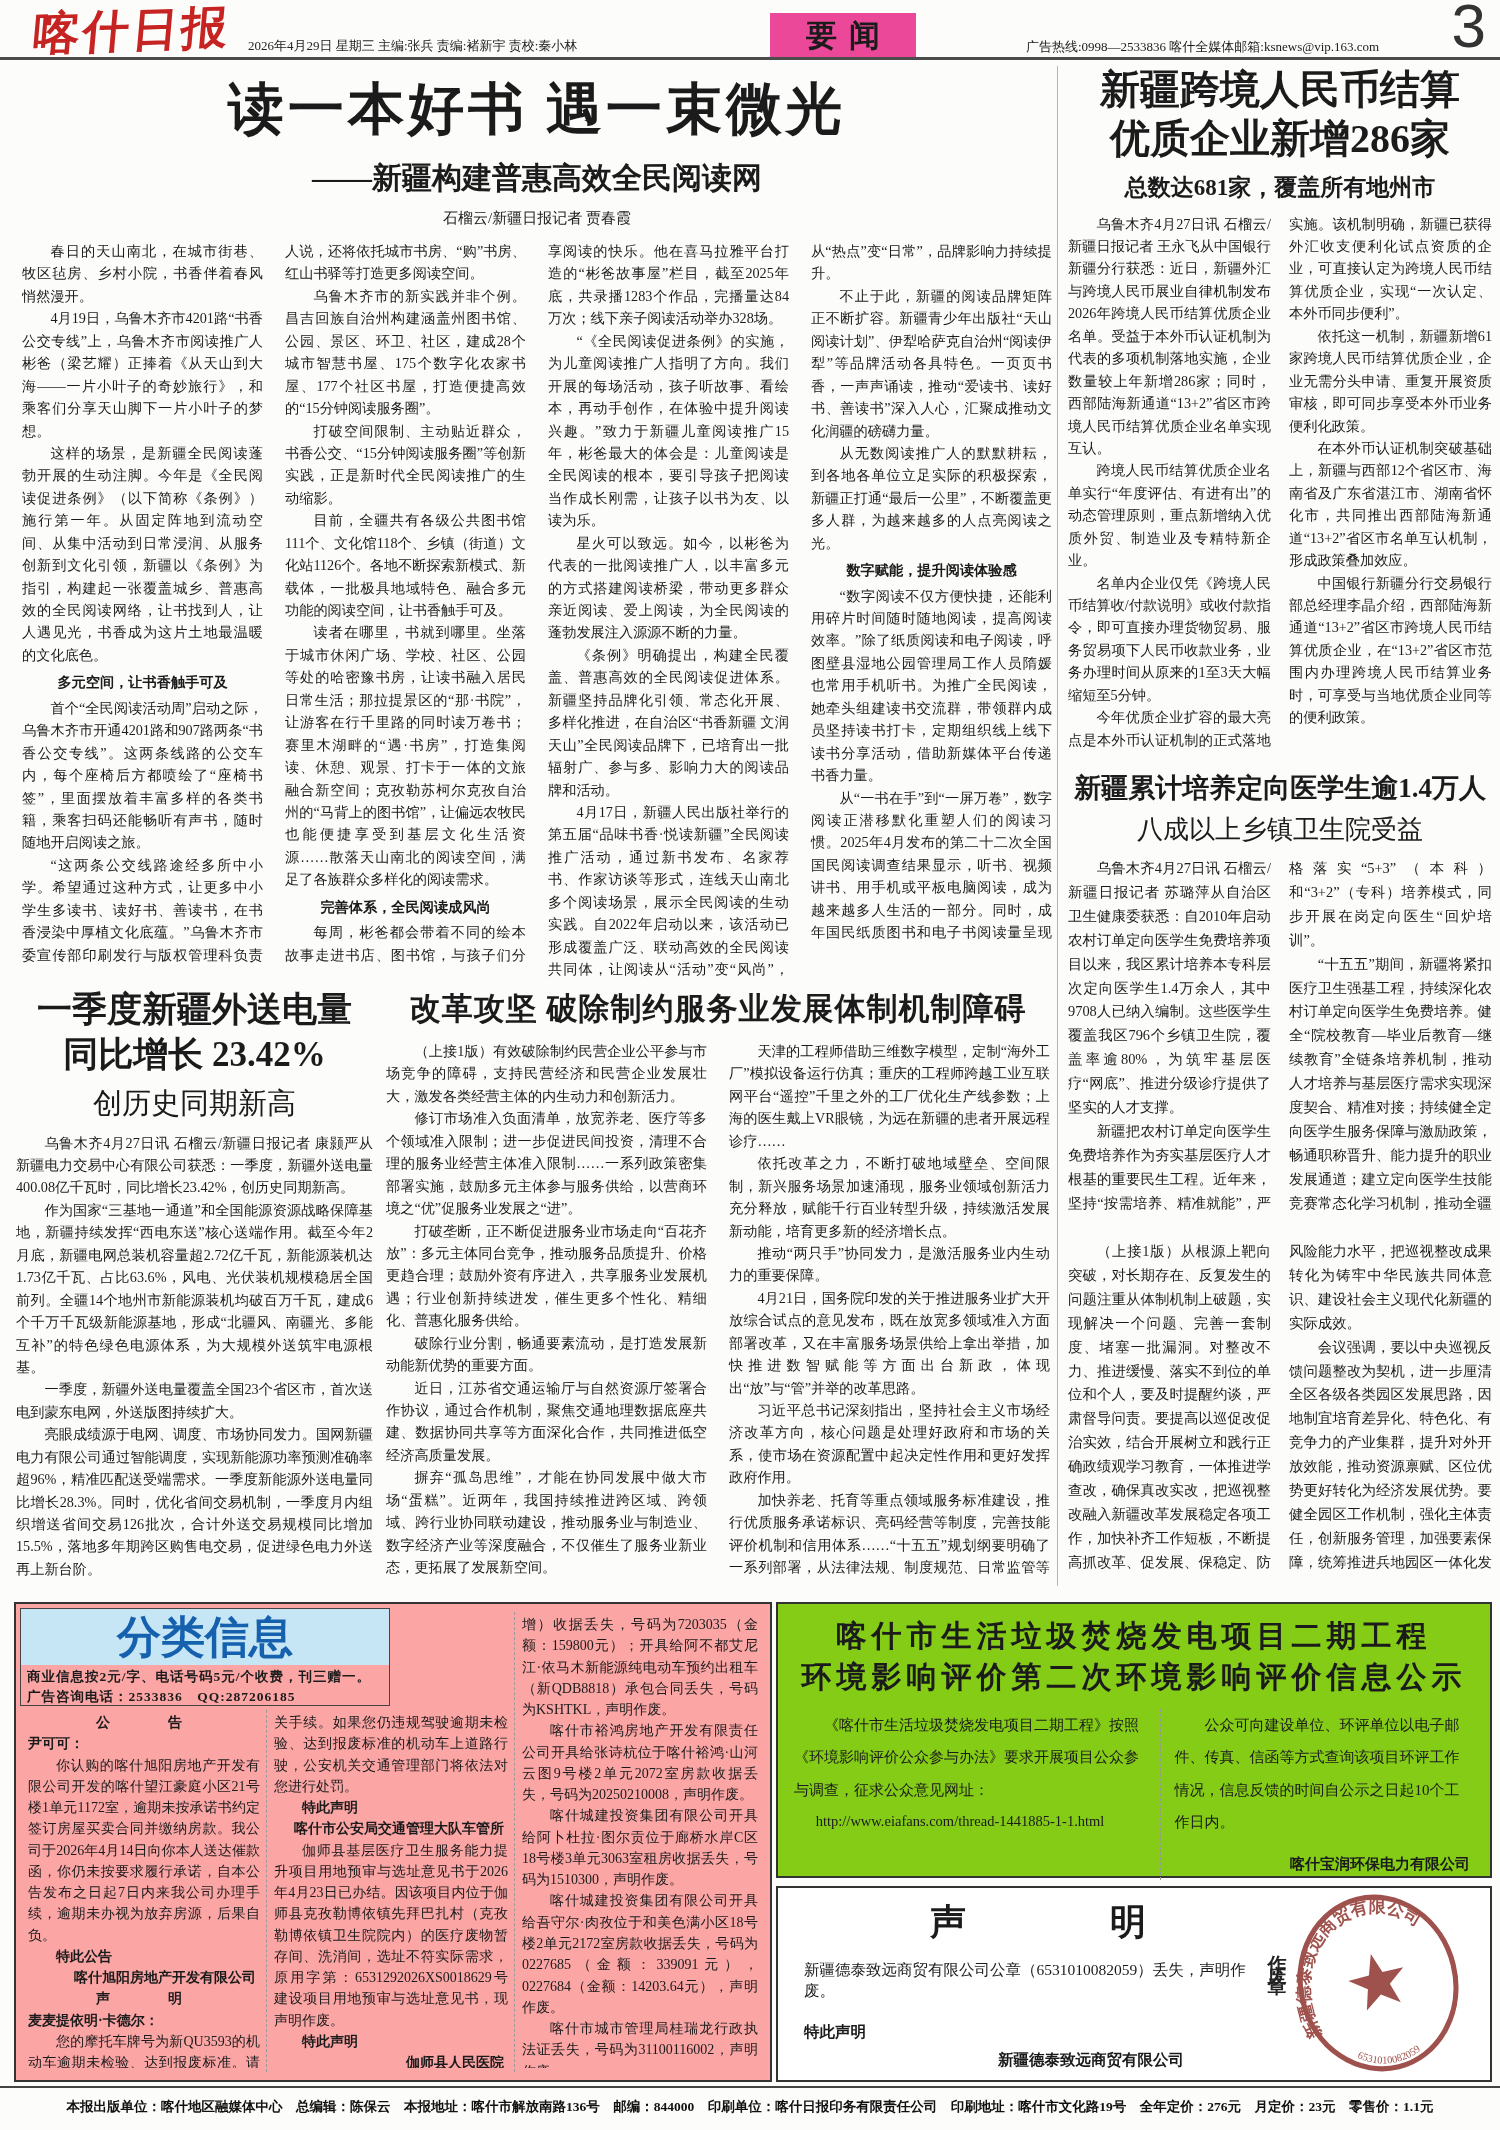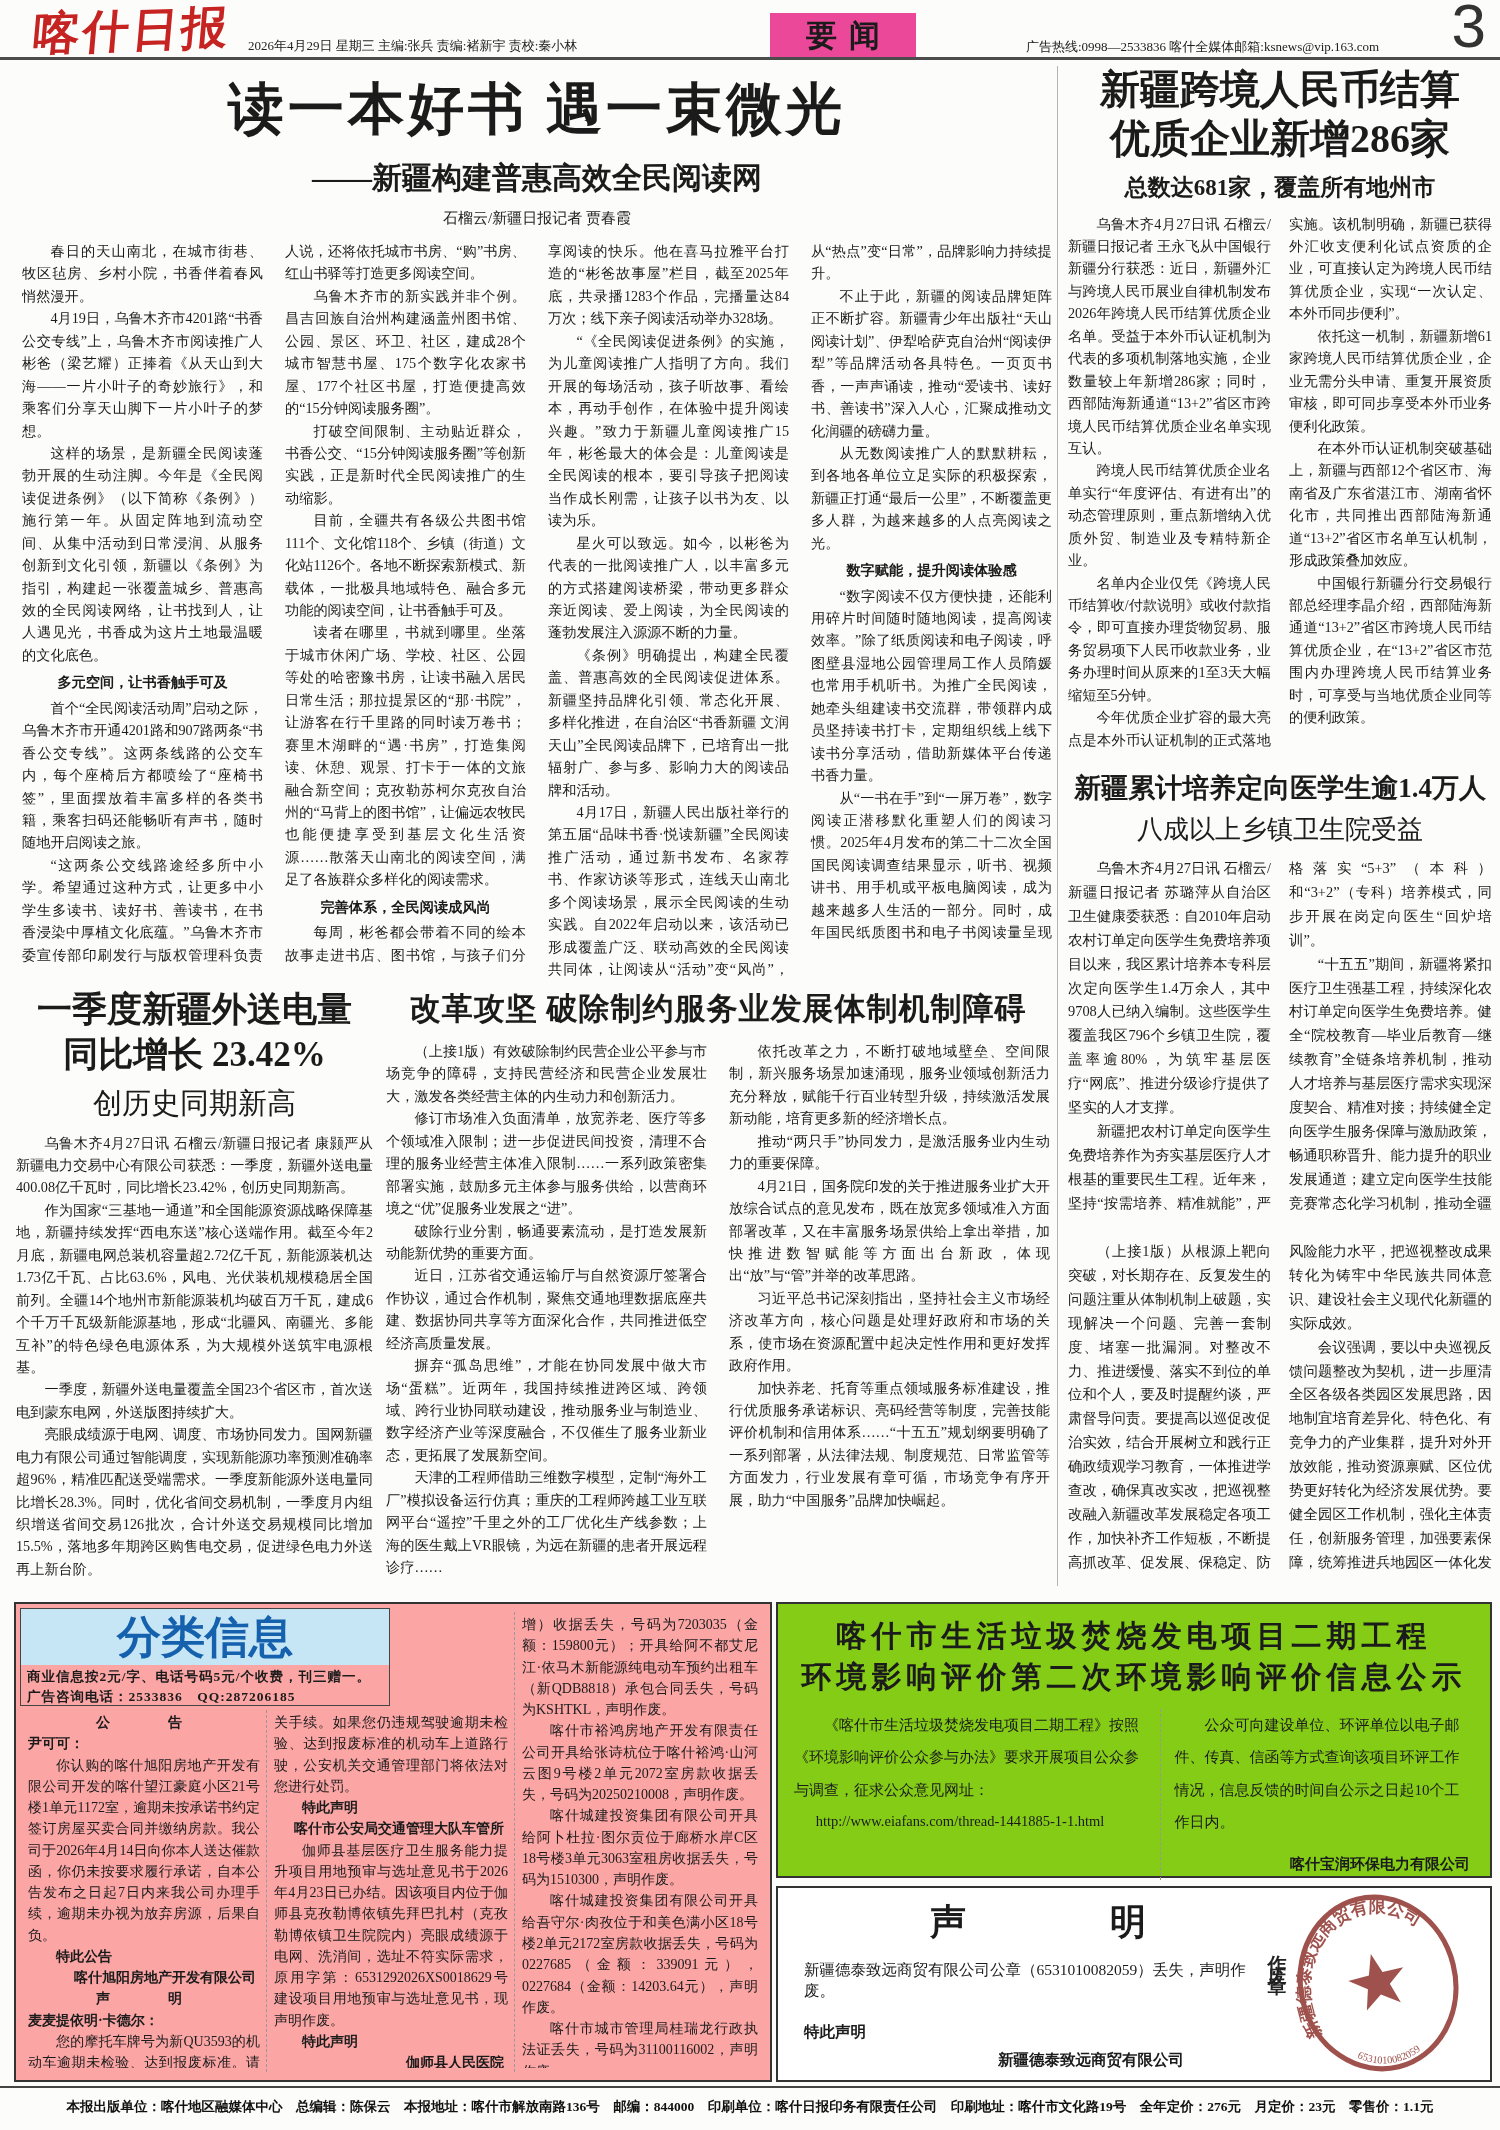--- a/index.html
+++ b/index.html
@@ -171,20 +171,21 @@
         <p class="para">一季度，新疆外送电量覆盖全国23个省区市，首次送电到蒙东电网，外送版图持续扩大。</p>
         <p class="para">亮眼成绩源于电网、调度、市场协同发力。国网新疆电力有限公司通过智能调度，实现新能源功率预测准确率超96%，精准匹配送受端需求。一季度新能源外送电量同比增长28.3%。同时，优化省间交易机制，一季度月内组织增送省间交易126批次，合计外送交易规模同比增加15.5%，落地多年期跨区购售电交易，促进绿色电力外送再上新台阶。</p>
       </div>
   </div>
 
   <div class="art-reform">
     <div class="h1">改革攻坚 破除制约服务业发展体制机制障碍</div>
     <div class="body-cols">
         <p class="para">（上接1版）有效破除制约民营企业公平参与市场竞争的障碍，支持民营经济和民营企业发展壮大，激发各类经营主体的内生动力和创新活力。</p>
         <p class="para">修订市场准入负面清单，放宽养老、医疗等多个领域准入限制；进一步促进民间投资，清理不合理的服务业经营主体准入限制……一系列政策密集部署实施，鼓励多元主体参与服务供给，以营商环境之“优”促服务业发展之“进”。</p>
+        <p class="para">打破垄断，正不断促进服务业市场走向“百花齐放”：多元主体同台竞争，推动服务品质提升、价格更趋合理；鼓励外资有序进入，共享服务业发展机遇；行业创新持续进发，催生更多个性化、精细化、普惠化服务供给。</p>
         <p class="para">破除行业分割，畅通要素流动，是打造发展新动能新优势的重要方面。</p>
         <p class="para">近日，江苏省交通运输厅与自然资源厅签署合作协议，通过合作机制，聚焦交通地理数据底座共建、数据协同共享等方面深化合作，共同推进低空经济高质量发展。</p>
         <p class="para">摒弃“孤岛思维”，才能在协同发展中做大市场“蛋糕”。近两年，我国持续推进跨区域、跨领域、跨行业协同联动建设，推动服务业与制造业、数字经济产业等深度融合，不仅催生了服务业新业态，更拓展了发展新空间。</p>
         <p class="para">天津的工程师借助三维数字模型，定制“海外工厂”模拟设备运行仿真；重庆的工程师跨越工业互联网平台“遥控”千里之外的工厂优化生产线参数；上海的医生戴上VR眼镜，为远在新疆的患者开展远程诊疗……</p>
         <p class="para">依托改革之力，不断打破地域壁垒、空间限制，新兴服务场景加速涌现，服务业领域创新活力充分释放，赋能千行百业转型升级，持续激活发展新动能，培育更多新的经济增长点。</p>
         <p class="para">推动“两只手”协同发力，是激活服务业内生动力的重要保障。</p>
         <p class="para">4月21日，国务院印发的关于推进服务业扩大开放综合试点的意见发布，既在放宽多领域准入方面部署改革，又在丰富服务场景供给上拿出举措，加快推进数智赋能等方面出台新政，体现出“放”与“管”并举的改革思路。</p>
         <p class="para">习近平总书记深刻指出，坚持社会主义市场经济改革方向，核心问题是处理好政府和市场的关系，使市场在资源配置中起决定性作用和更好发挥政府作用。</p>
         <p class="para">加快养老、托育等重点领域服务标准建设，推行优质服务承诺标识、亮码经营等制度，完善技能评价机制和信用体系……“十五五”规划纲要明确了一系列部署，从法律法规、制度规范、日常监管等方面发力，行业发展有章可循，市场竞争有序开展，助力“中国服务”品牌加快崛起。</p>
       </div>
@@ -205,21 +206,21 @@
         <p class="para bold">特此公告</p>
         <p class="para sig">喀什旭阳房地产开发有限公司</p>
         <p class="para center">声　　明</p>
         <p class="para noind">麦麦提依明·卡德尔：</p>
         <p class="para">您的摩托车牌号为新QU3593的机动车逾期未检验、达到报废标准。请您自本声明刊登之日起尽快办理相</p>
       </div>
     <div class="cls-col cls-col2">
         <p class="para plain">关手续。如果您仍违规驾驶逾期未检验、达到报废标准的机动车上道路行驶，公安机关交通管理部门将依法对您进行处罚。</p>
         <p class="para bold">特此声明</p>
         <p class="para sig">喀什市公安局交通管理大队车管所</p>
-        <p class="para">伽师县基层医疗卫生服务能力提升项目用地预审与选址意见书于2026年4月23日已办结。因该项目内位于伽师县克孜勒博依镇先拜巴扎村（克孜勒博依镇卫生院院内）亮眼成绩源于电网、洗消间，选址不符实际需求，原用字第：6531292026XS0018629号建设项目用地预审与选址意见书，现声明作废。</p>
+        <p class="para">伽师县基层医疗卫生服务能力提升项目用地预审与选址意见书于2026年4月23日已办结。因该项目内位于伽师县克孜勒博依镇先拜巴扎村（克孜勒博依镇卫生院院内）的医疗废物暂存间、洗消间，选址不符实际需求，原用字第：6531292026XS0018629号建设项目用地预审与选址意见书，现声明作废。</p>
         <p class="para bold">特此声明</p>
         <p class="para sig">伽师县人民医院</p>
       </div>
     <div class="cls-col cls-col3">
         <p class="para plain">增）收据丢失，号码为7203035（金额：159800元）；开具给阿不都艾尼江·依马木新能源纯电动车预约出租车（新QDB8818）承包合同丢失，号码为KSHTKL，声明作废。</p>
         <p class="para">喀什市裕鸿房地产开发有限责任公司开具给张诗杭位于喀什裕鸿·山河云图9号楼2单元2072室房款收据丢失，号码为20250210008，声明作废。</p>
         <p class="para">喀什城建投资集团有限公司开具给阿卜杜拉·图尔贡位于廊桥水岸C区18号楼3单元3063室租房收据丢失，号码为1510300，声明作废。</p>
         <p class="para">喀什城建投资集团有限公司开具给吾守尔·肉孜位于和美色满小区18号楼2单元2172室房款收据丢失，号码为0227685（金额：339091元），0227684（金额：14203.64元），声明作废。</p>
         <p class="para">喀什市城市管理局桂瑞龙行政执法证丢失，号码为31100116002，声明作废。</p>
       </div>

